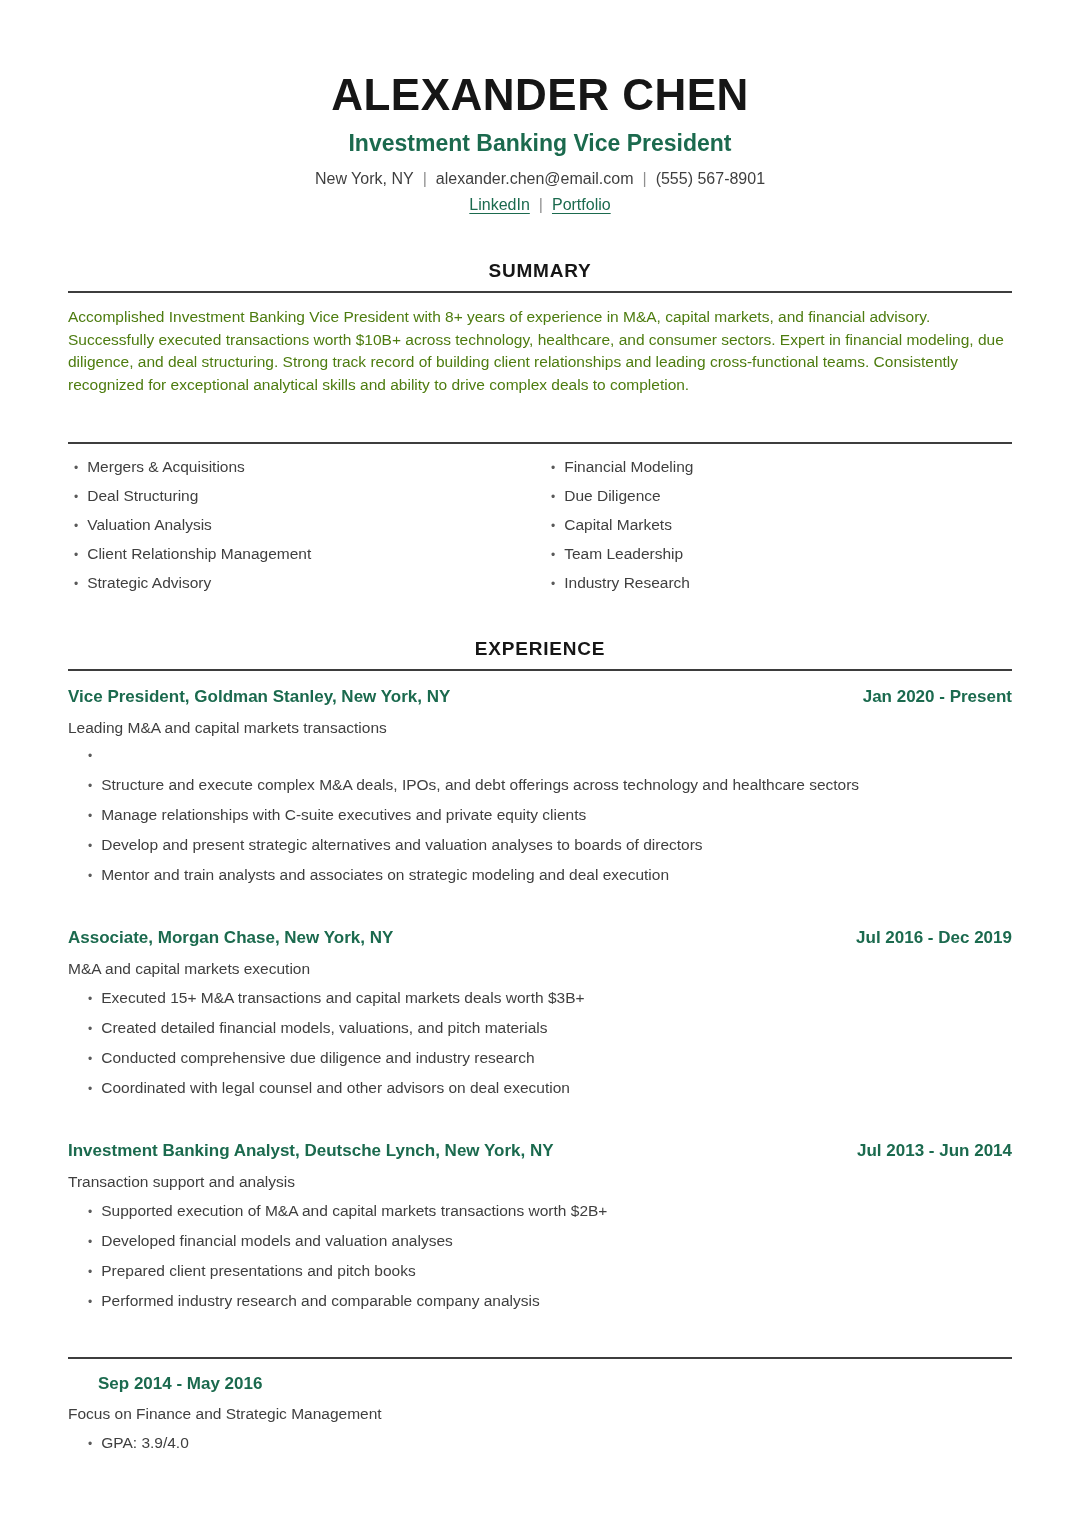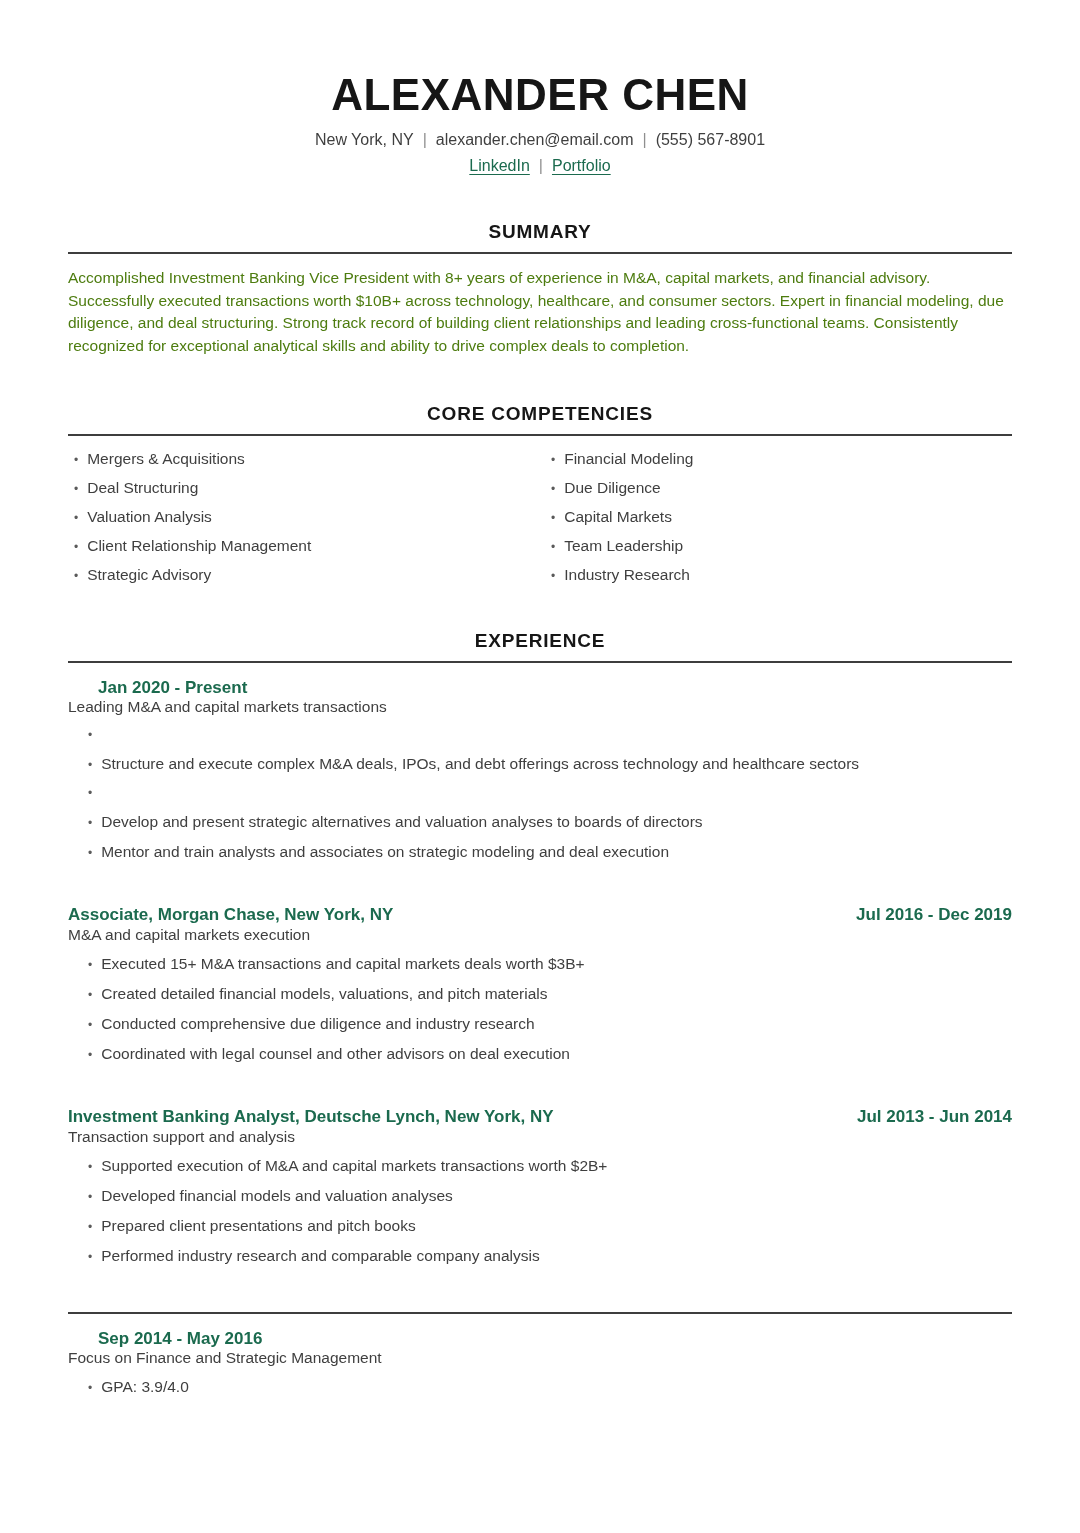--- a/index.html
+++ b/index.html
@@ -110,20 +110,21 @@
   }
   .entry-dates {
     font-size: 17px;
     font-weight: 700;
     color: #1b6a4e;
     flex: 0 0 auto;
     margin-left: 30px;
     white-space: nowrap;
   }
   .entry-subtitle {
+    margin-top: 11px;
     font-size: 15.5px;
     color: #3f3f3f;
   }
   .bullets { margin-top: 3px; }
   .bullet {
     display: flex;
     align-items: baseline;
     font-size: 15.5px;
     line-height: 17px;
     margin-top: 11px;
@@ -131,36 +132,36 @@
     color: #3f3f3f;
   }
 </style>
 </head>
 <body>
 
 <div class="page">
 
   <div class="header">
     <div class="name">ALEXANDER CHEN</div>
+    <div class="headline">Investment Banking Vice President</div>
     <div class="contact-line">
       <span>New York, NY</span><span class="sep">|</span><span>alexander.chen@email.com</span><span class="sep">|</span><span>(555) 567-8901</span>
     </div>
     <div class="links-line">
       <a href="#">LinkedIn</a><span class="sep">|</span><a href="#">Portfolio</a>
     </div>
   </div>
 
   <div class="section">
     <div class="section-heading">SUMMARY</div>
     <hr class="rule">
     <p class="summary-text">Accomplished Investment Banking Vice President with 8+ years of experience in M&amp;A, capital markets, and financial advisory. Successfully executed transactions worth $10B+ across technology, healthcare, and consumer sectors. Expert in financial modeling, due diligence, and deal structuring. Strong track record of building client relationships and leading cross-functional teams. Consistently recognized for exceptional analytical skills and ability to drive complex deals to completion.</p>
   </div>
 
   <div class="section">
-    <div class="section-heading">CORE COMPETENCIES</div>
     <hr class="rule">
     <div class="comp-grid">
       <div class="comp-col">
         <div class="comp-item">
             <span class="dot">•</span>
             <span>Mergers &amp; Acquisitions</span>
           </div>
         <div class="comp-item">
             <span class="dot">•</span>
             <span>Deal Structuring</span>
@@ -202,33 +203,35 @@
       </div>
     </div>
   </div>
 
   <div class="section">
     <div class="section-heading">EXPERIENCE</div>
     <hr class="rule">
 
     <div class="entry first">
       <div class="entry-header">
+        <span class="entry-title">Vice President, Goldman Stanley, New York, NY</span>
         <span class="entry-dates">Jan 2020 - Present</span>
       </div>
       <div class="entry-subtitle">Leading M&amp;A and capital markets transactions</div>
       <div class="bullets">
         <div class="bullet">
             <span class="dot">•</span>
           </div>
         <div class="bullet">
             <span class="dot">•</span>
             <span>Structure and execute complex M&amp;A deals, IPOs, and debt offerings across technology and healthcare sectors</span>
           </div>
         <div class="bullet">
             <span class="dot">•</span>
+            <span>Manage relationships with C-suite executives and private equity clients</span>
           </div>
         <div class="bullet">
             <span class="dot">•</span>
             <span>Develop and present strategic alternatives and valuation analyses to boards of directors</span>
           </div>
         <div class="bullet">
             <span class="dot">•</span>
             <span>Mentor and train analysts and associates on strategic modeling and deal execution</span>
           </div>
       </div>

